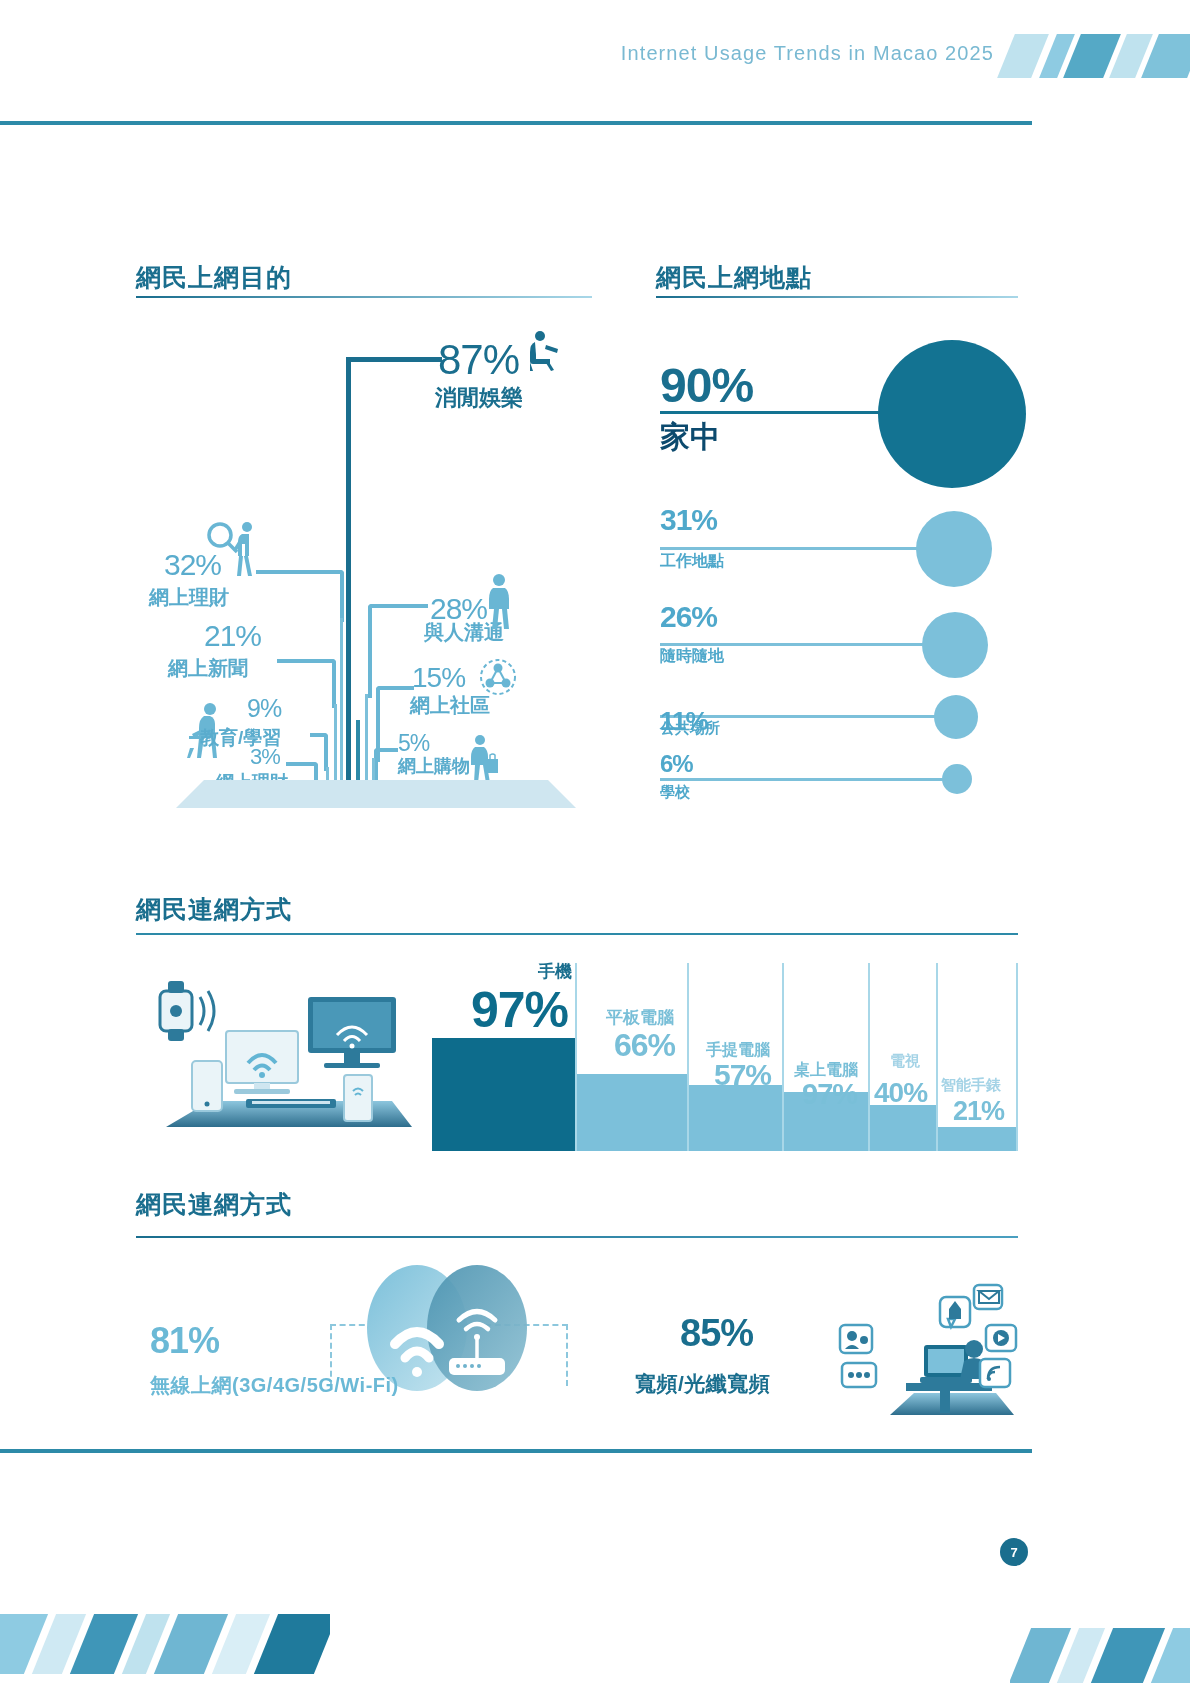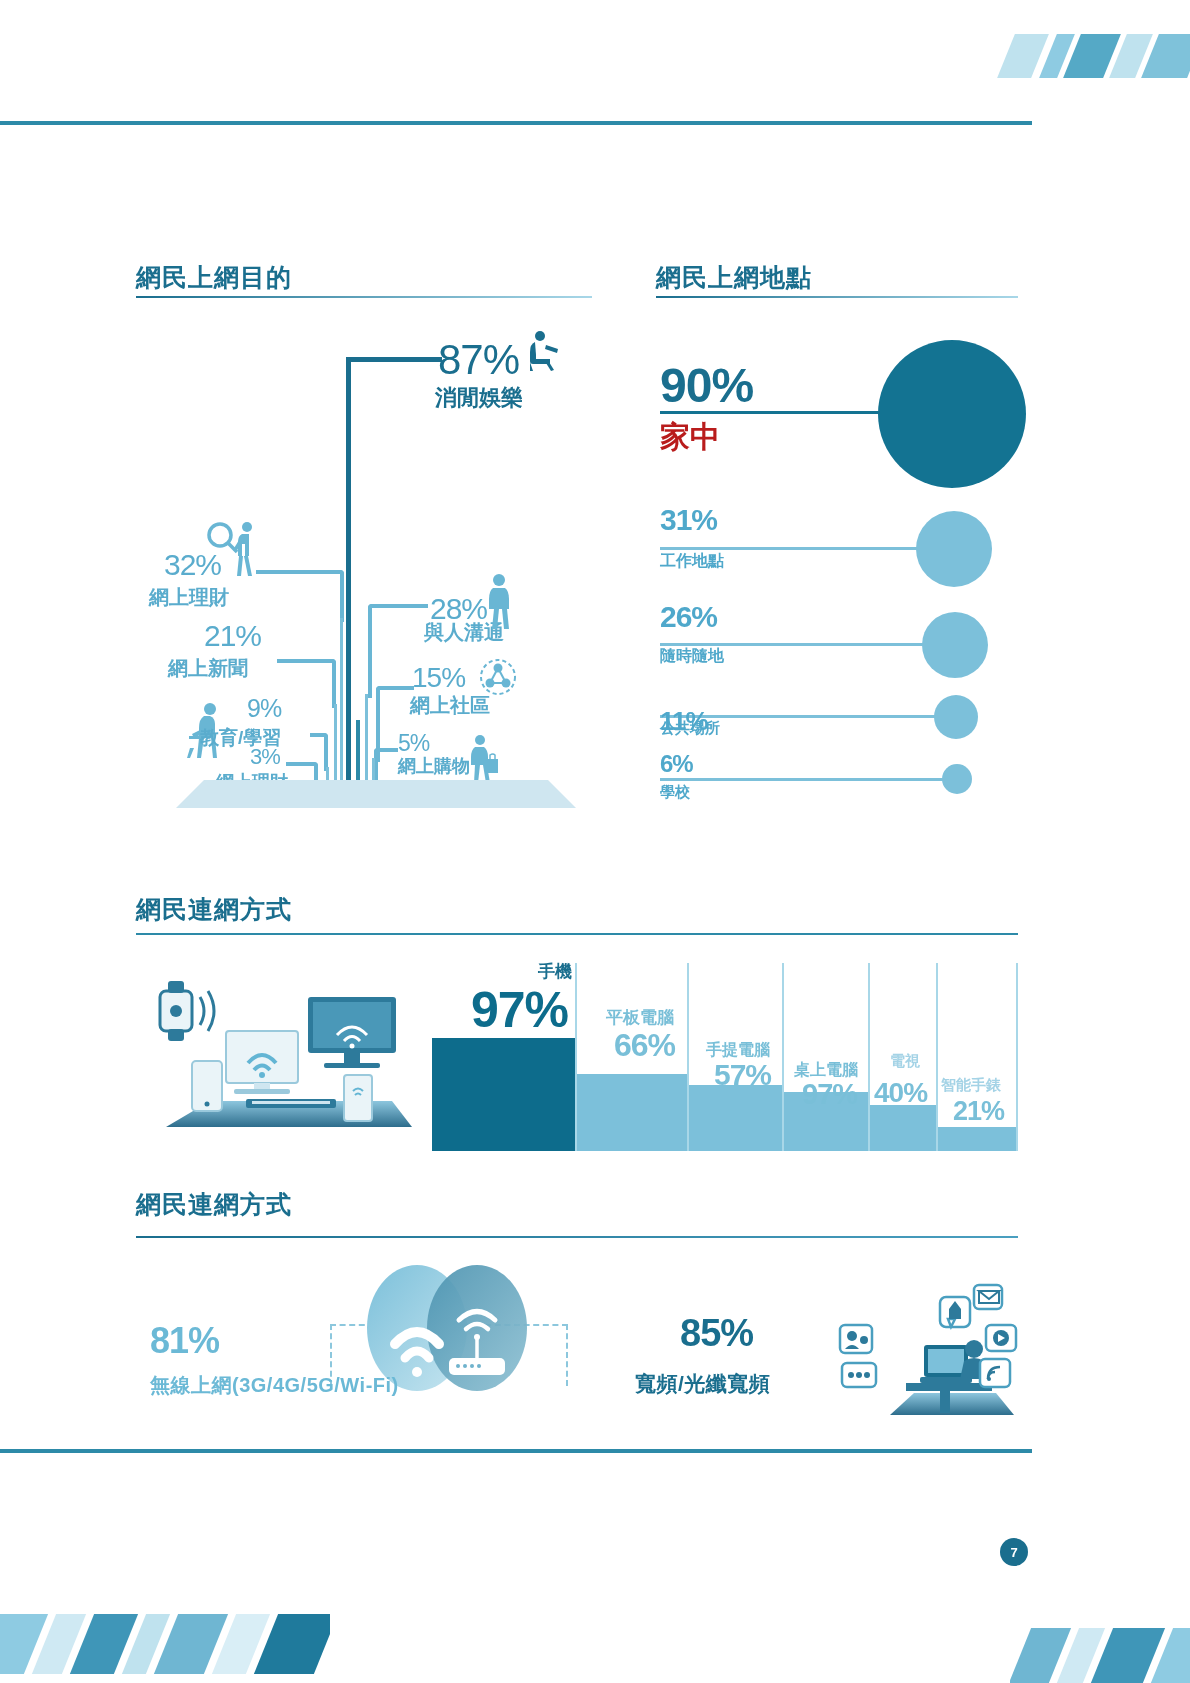--- a/index.html
+++ b/index.html
@@ -54,20 +54,21 @@
     background:#1a6e8e;color:#fff;font-size:13px;font-weight:700;
     display:flex;align-items:center;justify-content:center;
   }
   .ftr-deco{position:absolute;left:0;bottom:0;width:330px;height:105px;overflow:hidden;}
   .ftr-deco2{position:absolute;right:0;bottom:0;width:180px;height:95px;overflow:hidden;}
 </style>
 </head>
 <body>
 
 <div class="hdr">
+  <div class="hdr-title">Internet Usage Trends in Macao 2025</div>
   <div class="hdr-deco">
     <div class="par" style="left:12px;top:6px;width:34px;background:#bfe2ee;"></div>
     <div class="par" style="left:54px;top:6px;width:18px;background:#8ecbe2;"></div>
     <div class="par" style="left:78px;top:6px;width:40px;background:#55a9c6;"></div>
     <div class="par" style="left:124px;top:6px;width:26px;background:#bfe2ee;"></div>
     <div class="par" style="left:156px;top:6px;width:46px;background:#7fc2da;"></div>
   </div>
   <div class="hdr-rule"></div>
 </div>
 
@@ -172,21 +173,21 @@
 </div>
 
 <div class="sec-title" style="left:656px;top:261px;">網民上網地點</div>
 <div class="sec-rule" style="left:656px;top:296px;width:362px;background:linear-gradient(to right,#1a6e8e,#a8d7e8);"></div>
 
 <div>
 
   <div class="loc-circle" style="left:878px;top:340px;width:148px;height:148px;background:#137392;"></div>
   <div class="loc-line" style="left:660px;top:411px;width:228px;background:#137392;"></div>
   <div class="loc-pct" style="left:660px;top:358px;font-size:48px;color:#1a6e8e;">90%</div>
-  <div class="loc-lbl" style="left:660px;top:417px;font-size:30px;color:#b91c1c;">家中</div>
+  <div class="loc-lbl" style="left:660px;top:417px;font-size:30px;color:#0c4a6e;">家中</div>
 
   <div class="loc-circle" style="left:916px;top:511px;width:76px;height:76px;background:#7cc0da;"></div>
   <div class="loc-line" style="left:660px;top:547px;width:270px;background:#7cc0da;"></div>
   <div class="loc-pct" style="left:660px;top:503px;font-size:30px;color:#4fa8cb;">31%</div>
   <div class="loc-lbl" style="left:660px;top:551px;font-size:16px;color:#4fa8cb;">工作地點</div>
 
   <div class="loc-circle" style="left:922px;top:612px;width:66px;height:66px;background:#7cc0da;"></div>
   <div class="loc-line" style="left:660px;top:643px;width:280px;background:#7cc0da;"></div>
   <div class="loc-pct" style="left:660px;top:600px;font-size:30px;color:#4fa8cb;">26%</div>
   <div class="loc-lbl" style="left:660px;top:646px;font-size:16px;color:#4fa8cb;">隨時隨地</div>

